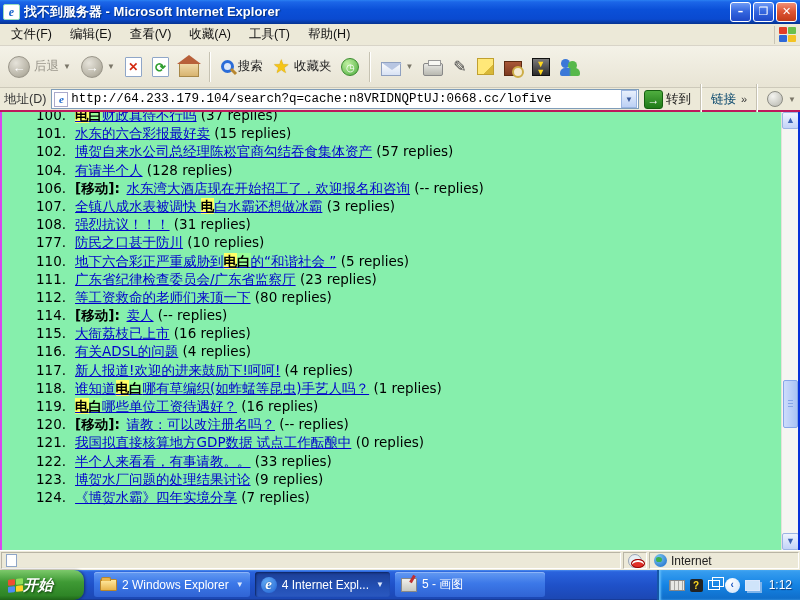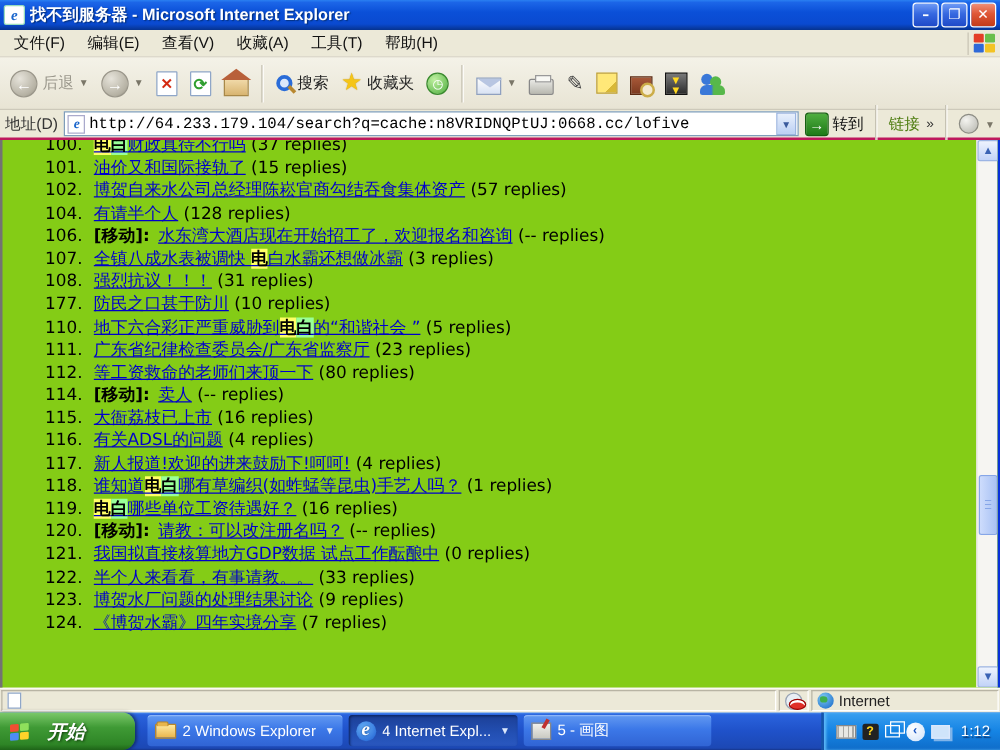--- a/index.html
+++ b/index.html
@@ -79,27 +79,27 @@
   .afield { flex:1; height:20px; background:#fff; border:1px solid #7f9db9; display:flex; align-items:center; padding:0 1px; }
   .afield .ficon { width:14px; height:15px; background:#fff; border:1px solid #aac; color:#1a66cc;
     font:italic bold 11px "Liberation Serif", serif; text-align:center; line-height:13px; margin:0 3px 0 1px; }
   .afield .url { flex:1; font-size:12.5px; color:#000; white-space:nowrap; overflow:hidden; font-family:Liberation Mono, monospace;}
   .afield .fdrop { width:16px; height:18px; background:linear-gradient(#e8f0fc,#bcd0f4); border:1px solid #9ab4e0;
     color:#3a5a9c; font-size:8px; text-align:center; line-height:17px; }
   .gobtn { display:flex; align-items:center; gap:3px; }
   .goicon { width:19px; height:19px; border-radius:3px; background:linear-gradient(#4fae3f,#1f7a18); border:1px solid #156010;
     color:#fff; text-align:center; line-height:18px; font-size:12px; font-weight:bold; }
   .golabel { font-size:12.5px; color:#111; }
-  .linkslabel { font-size:12.5px; color:#4d7c0f; }
+  .linkslabel { font-size:12.5px; color:#0c4a6e; }
   .chev { color:#333; font-size:11px; }
   .miscicon { width:16px; height:16px; border-radius:50%; background:radial-gradient(circle at 35% 30%,#f4f4f0,#b4b4ac); border:1px solid #8c8c84; }
 
   
-  .contentwrap { flex:1 1 auto; position:relative; background:#84cc16; overflow:hidden;
-    border-left:2px solid #737373; border-right:2px solid #0831d9; }
+  .contentwrap { flex:1 1 auto; position:relative; background:#86efac; overflow:hidden;
+    border-left:2px solid #d946ef; border-right:2px solid #0831d9; }
   .threads { position:absolute; left:0; right:17px; top:-5px; padding-left:34px;
     font-family:"DejaVu Sans", sans-serif; font-size:13.5px; color:#000; }
   .trow { height:18.2px; white-space:nowrap; overflow:hidden; }
   .trow .num { color:#000; margin-right:9px; }
   .trow .pre { color:#000; margin-right:2px;font-weight:bold; }
   .trow a { color:#0000cc; text-decoration:underline; }
   .trow .hl-y { color:#000; background:#ffff66; font-weight:bold; }
   .trow .hl-g { color:#000; background:#99ff99; font-weight:bold; }
   .trow .reps { color:#000; }
 
@@ -123,21 +123,21 @@
   .blockicon { width:14px; height:14px; border-radius:50%; background:#e8eef4; border:1px solid #98a4b4; position:relative;}
   .blockicon:after { content:""; position:absolute; left:2px; top:4px; width:12px; height:7px; border-radius:50%;
     background:#e03028; border:1px solid #900; box-shadow:inset 0 2px 0 #fff; }
   .globe { width:13px; height:13px; border-radius:50%; background:radial-gradient(circle at 35% 30%,#7cc8f0,#1565c8);
     position:relative; overflow:hidden; }
   .globe:after { content:""; position:absolute; left:2px; top:3px; width:6px; height:5px; background:#3fae4f; border-radius:40% 60% 50% 50%; }
 
   
   .taskbar { height:30px; flex:0 0 30px; display:flex; align-items:stretch;
     background:linear-gradient(180deg,#4b8df0 0%,#2a63dd 6%,#1f51c9 50%,#1c48b4 95%,#15358c 100%); }
-  .startbtn { width:108px; display:flex; align-items:center; gap:15px; padding-left:8px;
+  .startbtn { width:84px; display:flex; align-items:center; gap:0; padding-left:8px;
     border-radius:0 10px 10px 0;
     background:linear-gradient(180deg,#7cc96b 0%,#3f9a35 40%,#2e8526 85%,#1e6418 100%);
     box-shadow:1px 0 3px rgba(0,0,0,.45); }
   .startflag { display:grid; grid-template-columns:7px 7px; grid-template-rows:6px 6px; gap:1px; transform:skewY(-6deg); }
   .startflag i { display:block; border-radius:1px; }
   .startflag i:nth-child(1){background:#ef4e32;} .startflag i:nth-child(2){background:#8fe05c;}
   .startflag i:nth-child(3){background:#4d8cf5;} .startflag i:nth-child(4){background:#ffd32a;}
   .startlabel { color:#fff; font:bold italic 15px "Liberation Sans", sans-serif; text-shadow:1px 1px 2px #14420e; }
   .taskbtns { flex:1; display:flex; gap:5px; padding:2px 4px 3px 10px; overflow:hidden; }
   .taskbtn { display:flex; align-items:center; gap:5px; padding:0 6px; border-radius:3px; min-width:0;
@@ -272,21 +272,21 @@
     <span class="linkslabel">链接</span>
     <span class="chev">»</span>
     <div class="tsep"></div>
     <span class="miscicon"></span>
     <span class="ddown">▼</span>
   </div>
 
   <div class="contentwrap">
     <div class="threads" id="threads">
         <div class="trow"><span class="num">100.</span><a href="javascript:void(0)"><span class="hl-y">电</span><span class="hl-g">白</span><span>财政真待不行吗</span></a><span class="reps"> (37 replies)</span></div>
-        <div class="trow"><span class="num">101.</span><a href="javascript:void(0)"><span>油价又和国际接轨了</span></a><span class="reps"> (15 replies)</span></div>
+        <div class="trow"><span class="num">101.</span><a href="javascript:void(0)"><span>水东的六合彩报最好卖</span></a><span class="reps"> (15 replies)</span></div>
         <div class="trow"><span class="num">102.</span><a href="javascript:void(0)"><span>博贺自来水公司总经理陈崧官商勾结吞食集体资产</span></a><span class="reps"> (57 replies)</span></div>
         <div class="trow"><span class="num">104.</span><a href="javascript:void(0)"><span>有请半个人</span></a><span class="reps"> (128 replies)</span></div>
         <div class="trow"><span class="num">106.</span><span class="pre">[移动]: </span><a href="javascript:void(0)"><span>水东湾大酒店现在开始招工了，欢迎报名和咨询</span></a><span class="reps"> (-- replies)</span></div>
         <div class="trow"><span class="num">107.</span><a href="javascript:void(0)"><span>全镇八成水表被调快 </span><span class="hl-y">电</span><span>白水霸还想做冰霸</span></a><span class="reps"> (3 replies)</span></div>
         <div class="trow"><span class="num">108.</span><a href="javascript:void(0)"><span>强烈抗议！！！</span></a><span class="reps"> (31 replies)</span></div>
         <div class="trow"><span class="num">177.</span><a href="javascript:void(0)"><span>防民之口甚于防川</span></a><span class="reps"> (10 replies)</span></div>
         <div class="trow"><span class="num">110.</span><a href="javascript:void(0)"><span>地下六合彩正严重威胁到</span><span class="hl-y">电</span><span class="hl-g">白</span><span>的“和谐社会 ”</span></a><span class="reps"> (5 replies)</span></div>
         <div class="trow"><span class="num">111.</span><a href="javascript:void(0)"><span>广东省纪律检查委员会/广东省监察厅</span></a><span class="reps"> (23 replies)</span></div>
         <div class="trow"><span class="num">112.</span><a href="javascript:void(0)"><span>等工资救命的老师们来顶一下</span></a><span class="reps"> (80 replies)</span></div>
         <div class="trow"><span class="num">114.</span><span class="pre">[移动]: </span><a href="javascript:void(0)"><span>卖人</span></a><span class="reps"> (-- replies)</span></div>

